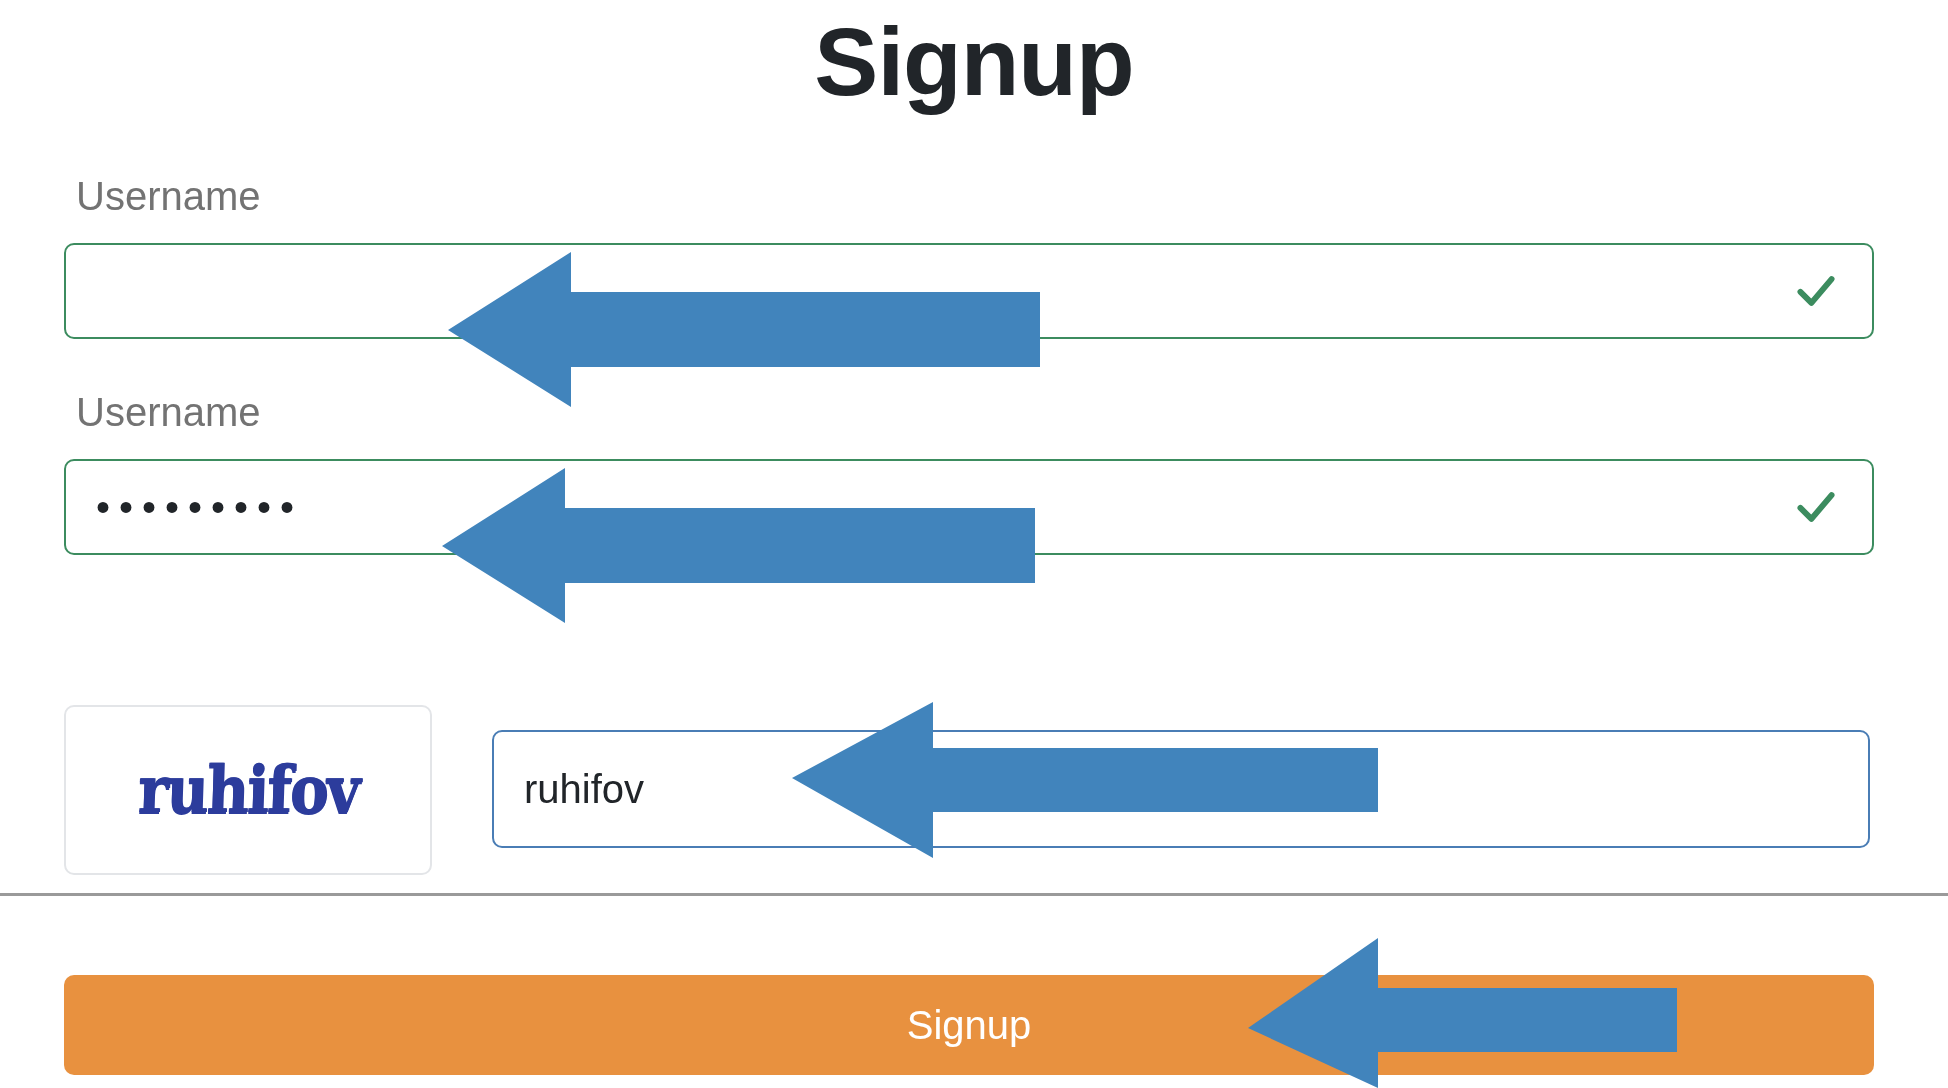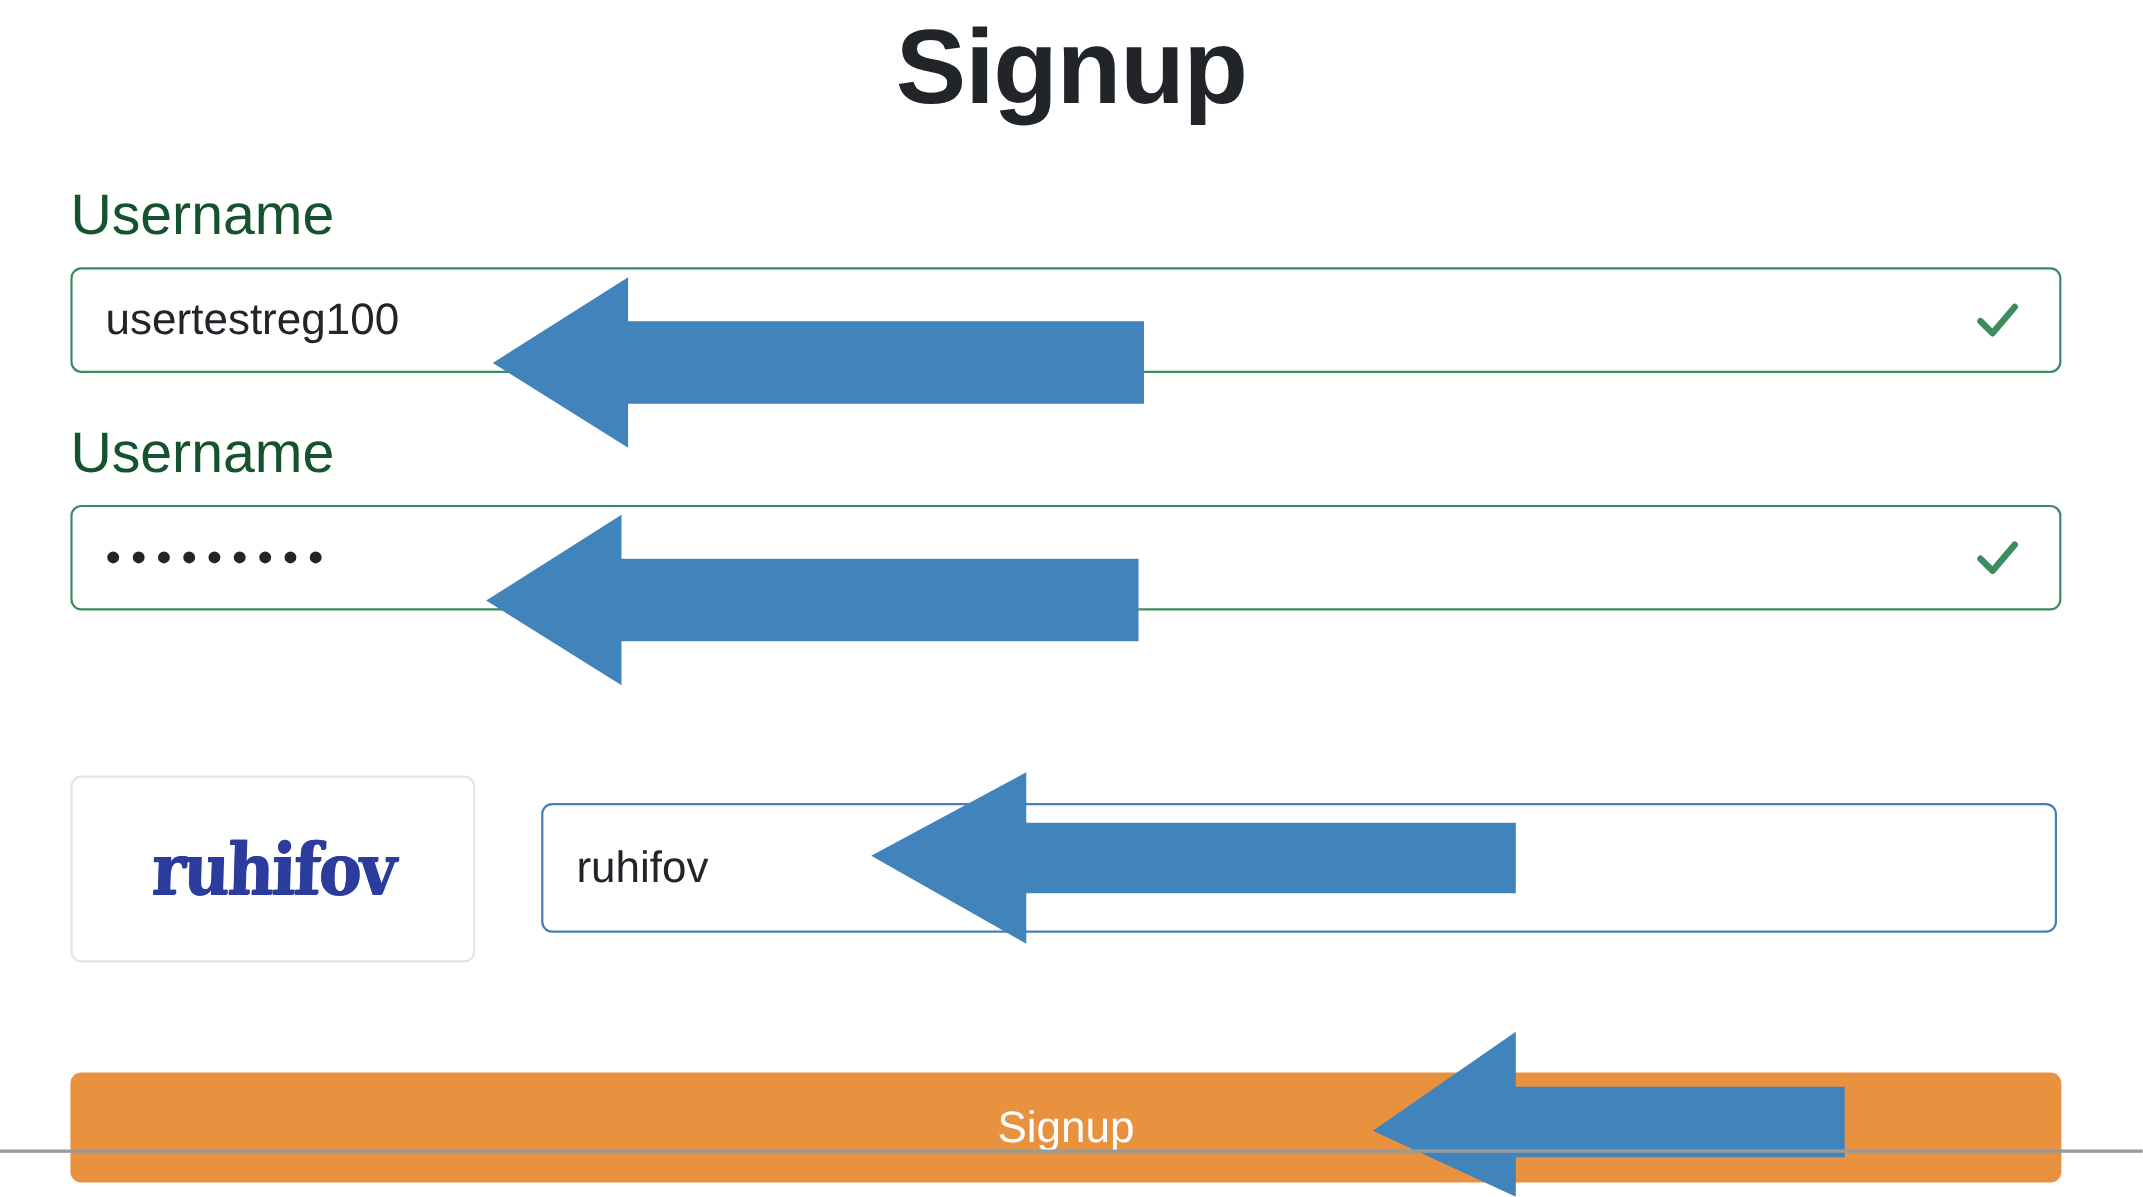--- a/index.html
+++ b/index.html
@@ -10,21 +10,21 @@
     width: 1948px;
     height: 1088px;
     background: #ffffff;
     font-family: "Liberation Sans", sans-serif;
     overflow: hidden;
   }
 
   #page {
     position: relative;
     width: 1948px;
-    height: 1048px;
+    height: 896px;
     background: #ffffff;
   }
 
   
   .page-title {
     position: absolute;
     left: 0;
     top: 6px;
     width: 1948px;
     text-align: center;
@@ -39,25 +39,25 @@
   .form-area {
     position: absolute;
     left: 0;
     top: 0;
     width: 1948px;
     height: 1088px;
   }
 
   .field-label {
     position: absolute;
-    left: 64px;
-    font-size: 52px;
+    left: 76px;
+    font-size: 40px;
     line-height: 48px;
     font-weight: 400;
-    color: #14532d;
+    color: #737373;
   }
 
   .text-input {
     position: absolute;
     left: 64px;
     width: 1810px;
     height: 96px;
     border-radius: 10px;
     background: #ffffff;
     border: 2px solid #2f8652;
@@ -183,21 +183,20 @@
 
 <div id="page">
 
   <div class="page-title">Signup</div>
 
   <div class="form-area">
 
     <label class="field-label" style="top:172px;">Username</label>
 
     <div class="text-input valid" style="top:243px;">
-      <span class="input-value">usertestreg100</span>
       <span class="valid-check">
         <svg viewBox="0 0 24 24" fill="none" stroke="#3c8c5f" stroke-width="3.2" stroke-linecap="round" stroke-linejoin="round">
           <polyline points="3.5,12.5 9.5,18.5 20.5,5.5"></polyline>
         </svg>
       </span>
     </div>
 
     <label class="field-label" style="top:388px;">Username</label>
 
     <div class="text-input valid" style="top:459px;">

